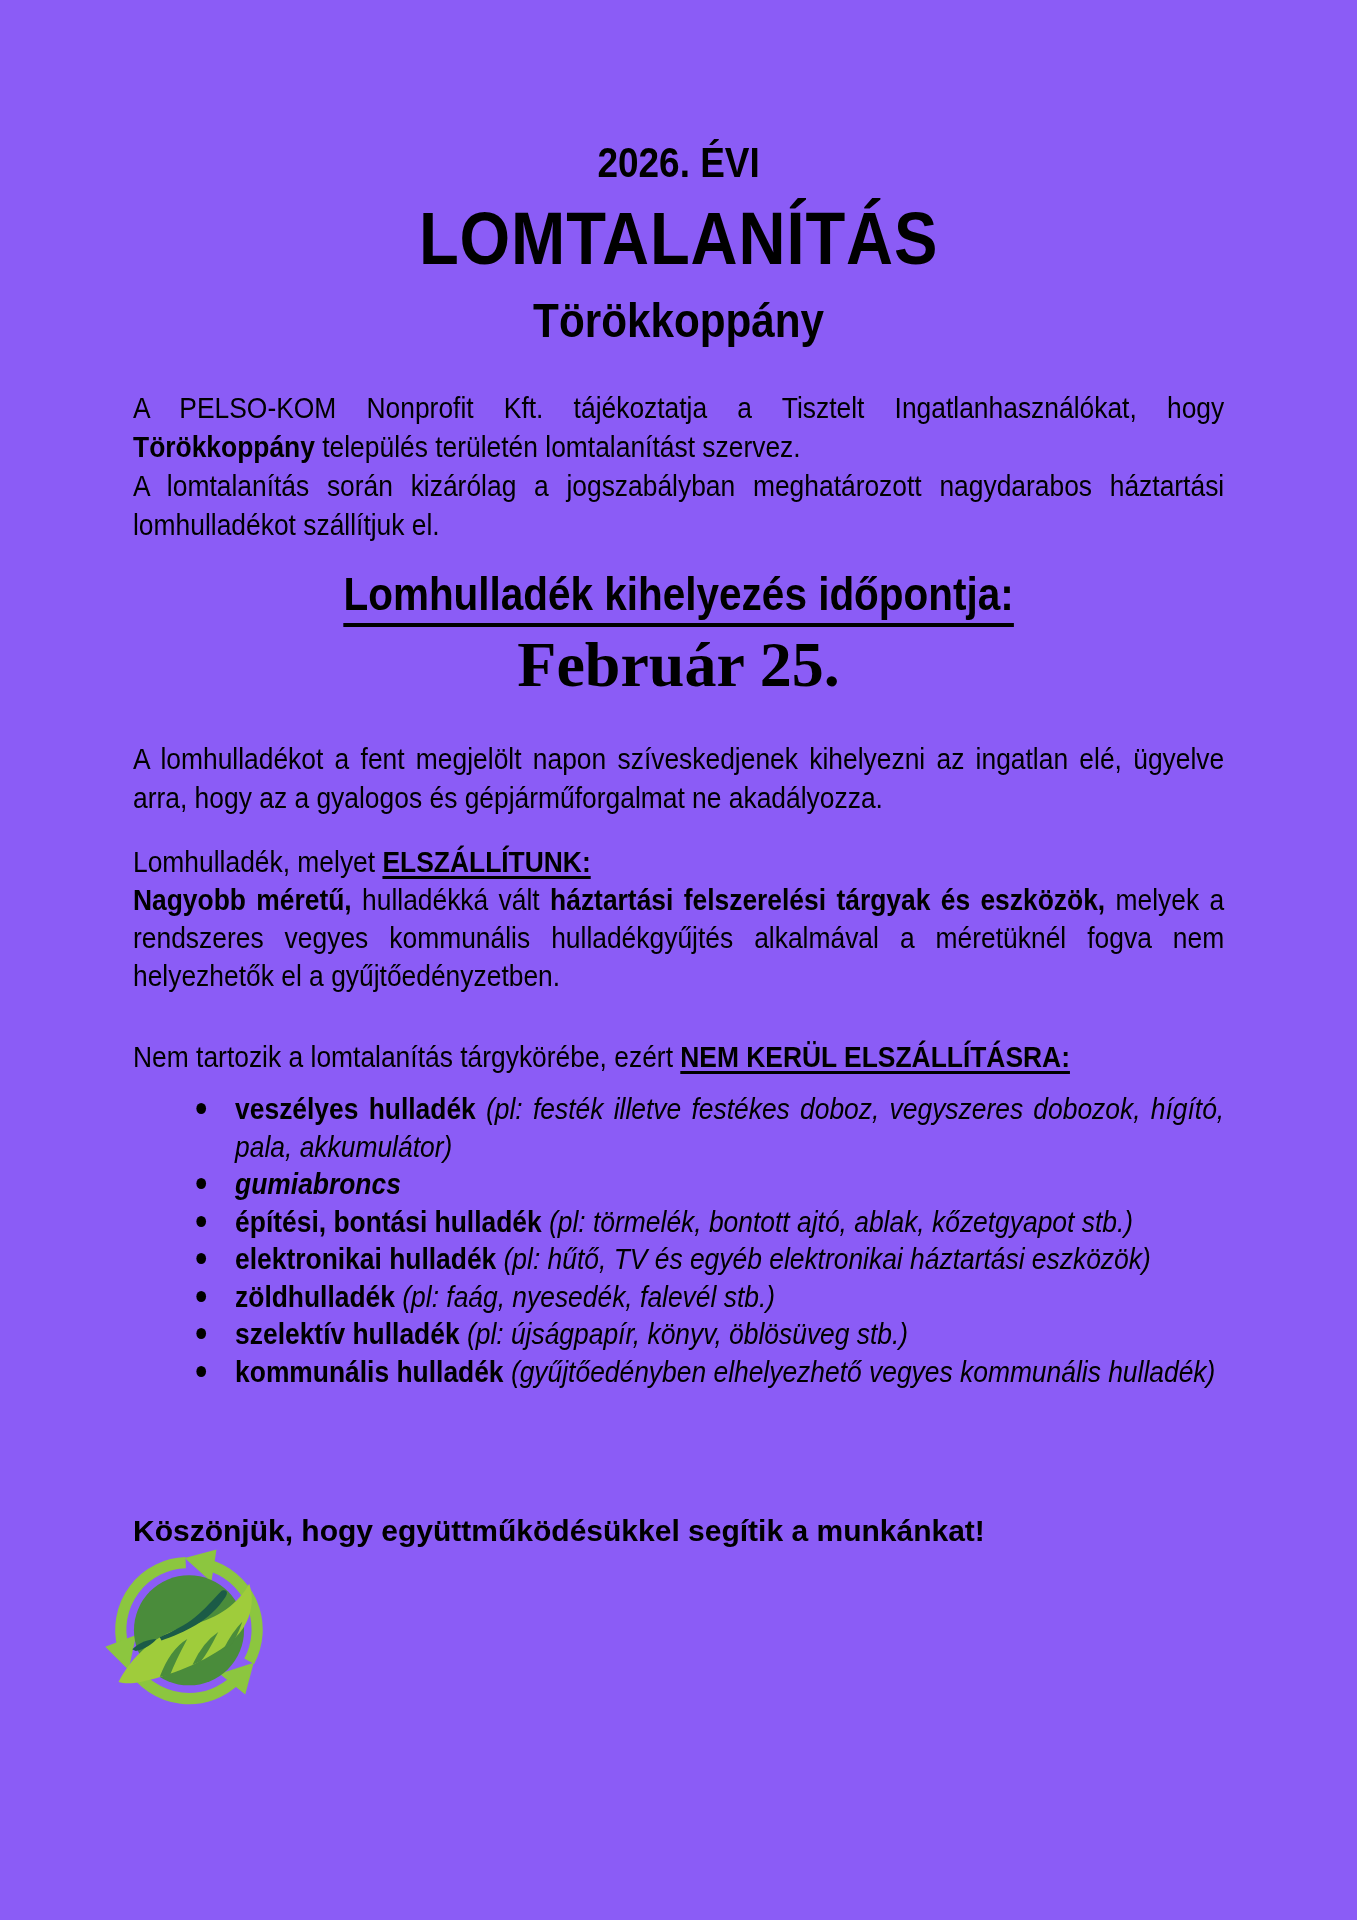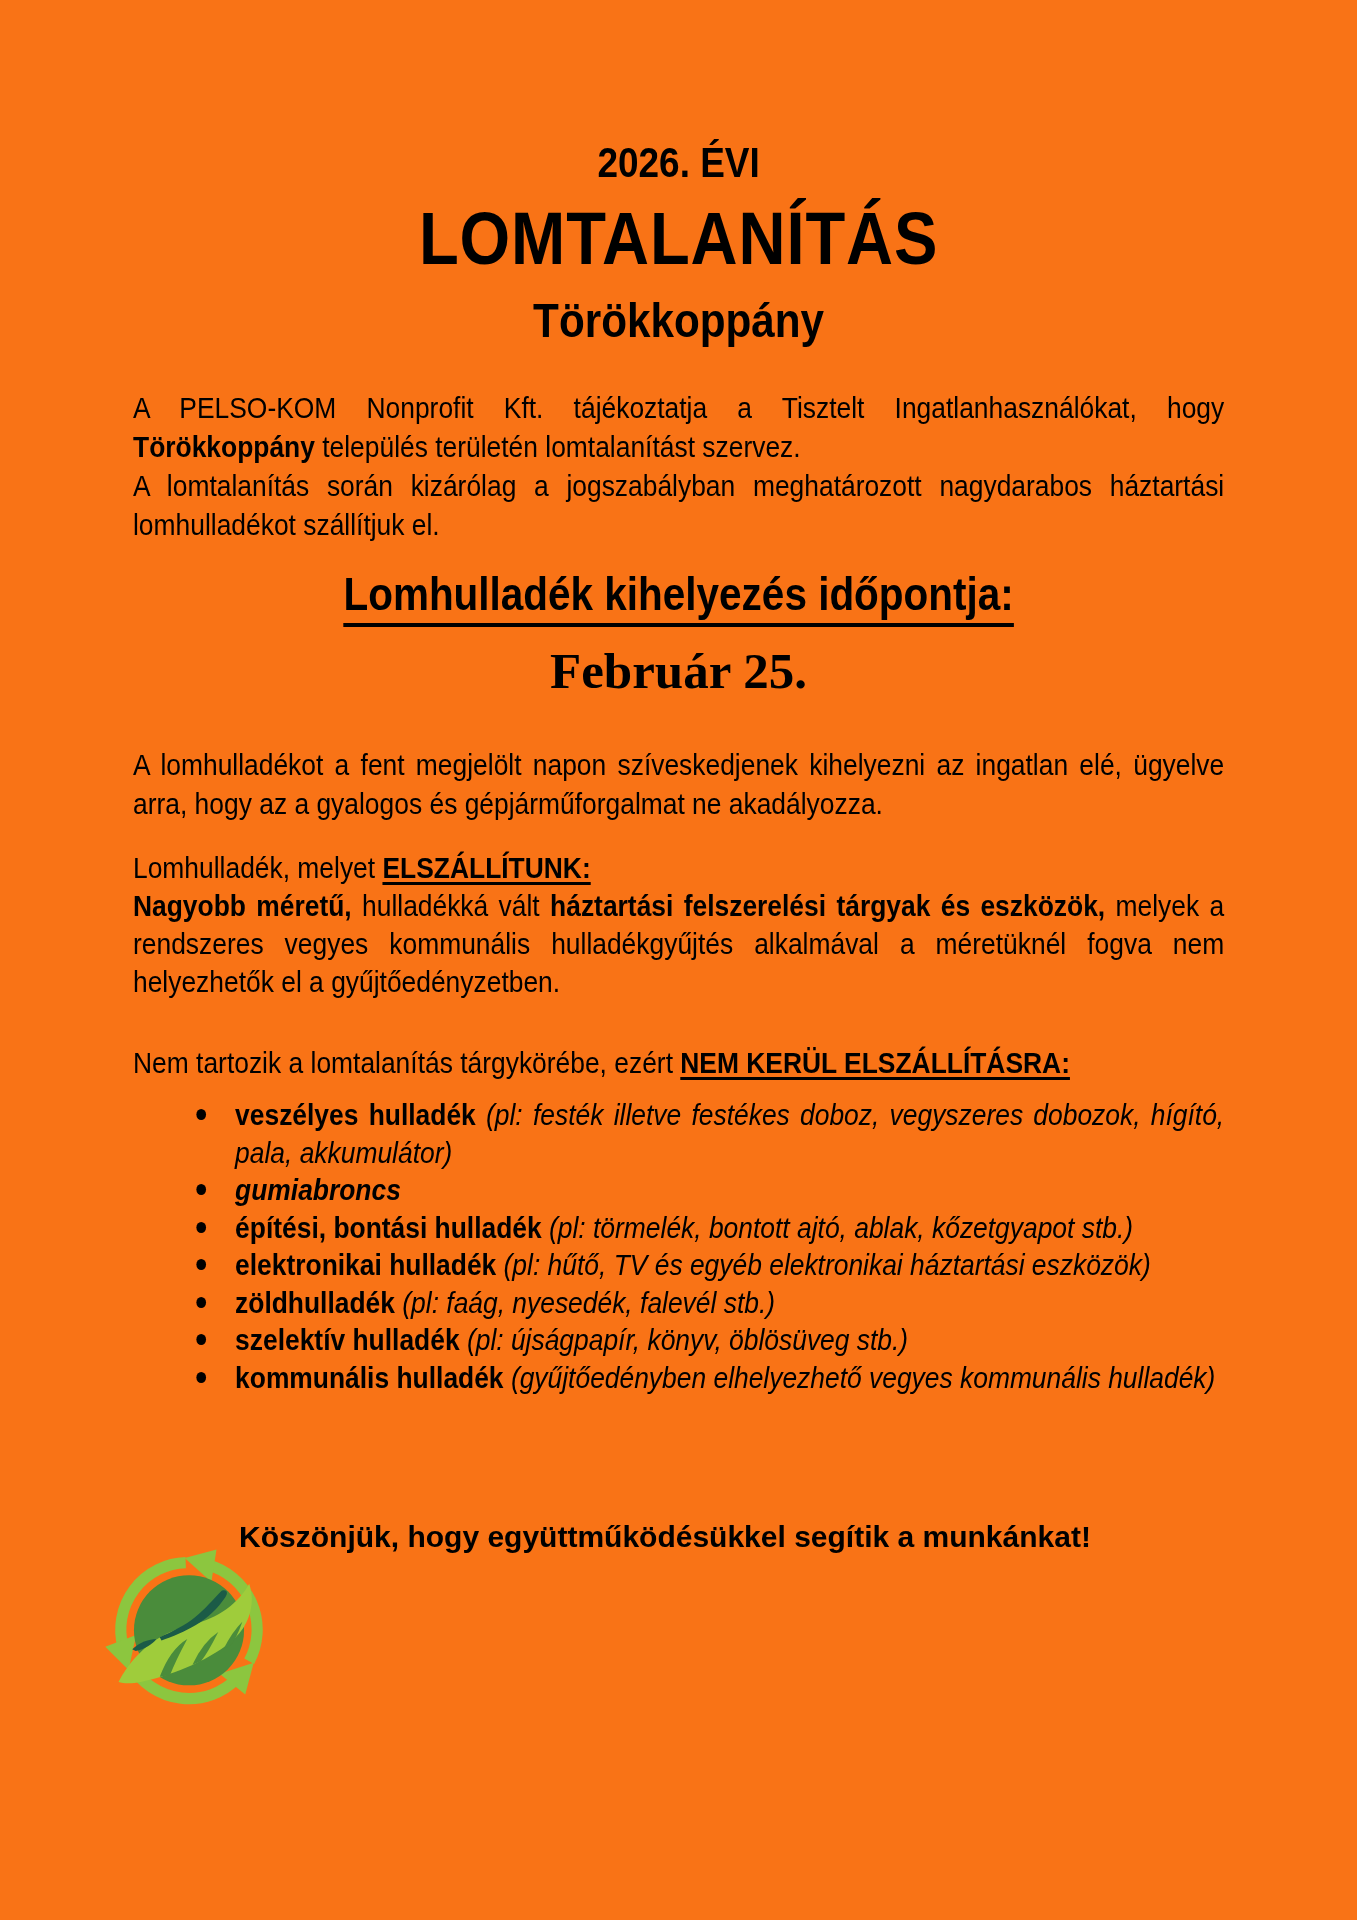--- a/index.html
+++ b/index.html
@@ -7,21 +7,21 @@
     padding: 0;
     background: #ffffff;
     overflow: hidden;
     font-family: "Liberation Sans", sans-serif;
     color: #000000;
   }
   .page {
     position: relative;
     width: 1357px;
     height: 1920px;
-    background: #f97316;
+    background: #8b5cf6;
     overflow: hidden;
   }
   .content {
     position: relative;
     margin-left: 133px;
     width: 1091px;
   }
   
   .cond {
     width: 1240px;
@@ -60,24 +60,24 @@
   .heading-block { margin-top: 24px; }
   .heading-underlined {
     font-size: 46px;
     line-height: 52px;
     font-weight: 700;
     display: inline-block;
     border-bottom: 4px solid #000;
     padding-bottom: 3px;
   }
   .date-block {
-    margin-top: 14px;
+    margin-top: 8px;
     text-align: center;
     font-family: "Liberation Serif", serif;
-    font-size: 51px;
+    font-size: 64px;
     line-height: 60px;
     font-weight: 700;
   }
   .placement-block { margin-top: 44px; }
   .transport-block { margin-top: 26px; }
   .transport-block p { line-height: 38px; }
   .excluded-intro-block { margin-top: 42px; }
   .bullets-block { margin-top: 14px; }
   .bullets-block ul { padding-left: 116px; }
   .bullets-block li {
@@ -91,21 +91,21 @@
     position: absolute;
     left: -44px;
     top: 13px;
     width: 11px;
     height: 11px;
     border-radius: 50%;
     background: #000;
   }
   .footer-block {
     margin-top: 122px;
-    text-align: center;
+    text-align: left;
     padding-right: 27px;
     font-size: 30px;
     line-height: 38px;
     font-weight: 700;
   }
   .b { font-weight: 700; }
   .i { font-style: italic; }
   .u { text-decoration: underline; text-decoration-thickness: 3px; text-underline-offset: 4px; }
   .logo {
     position: absolute;

